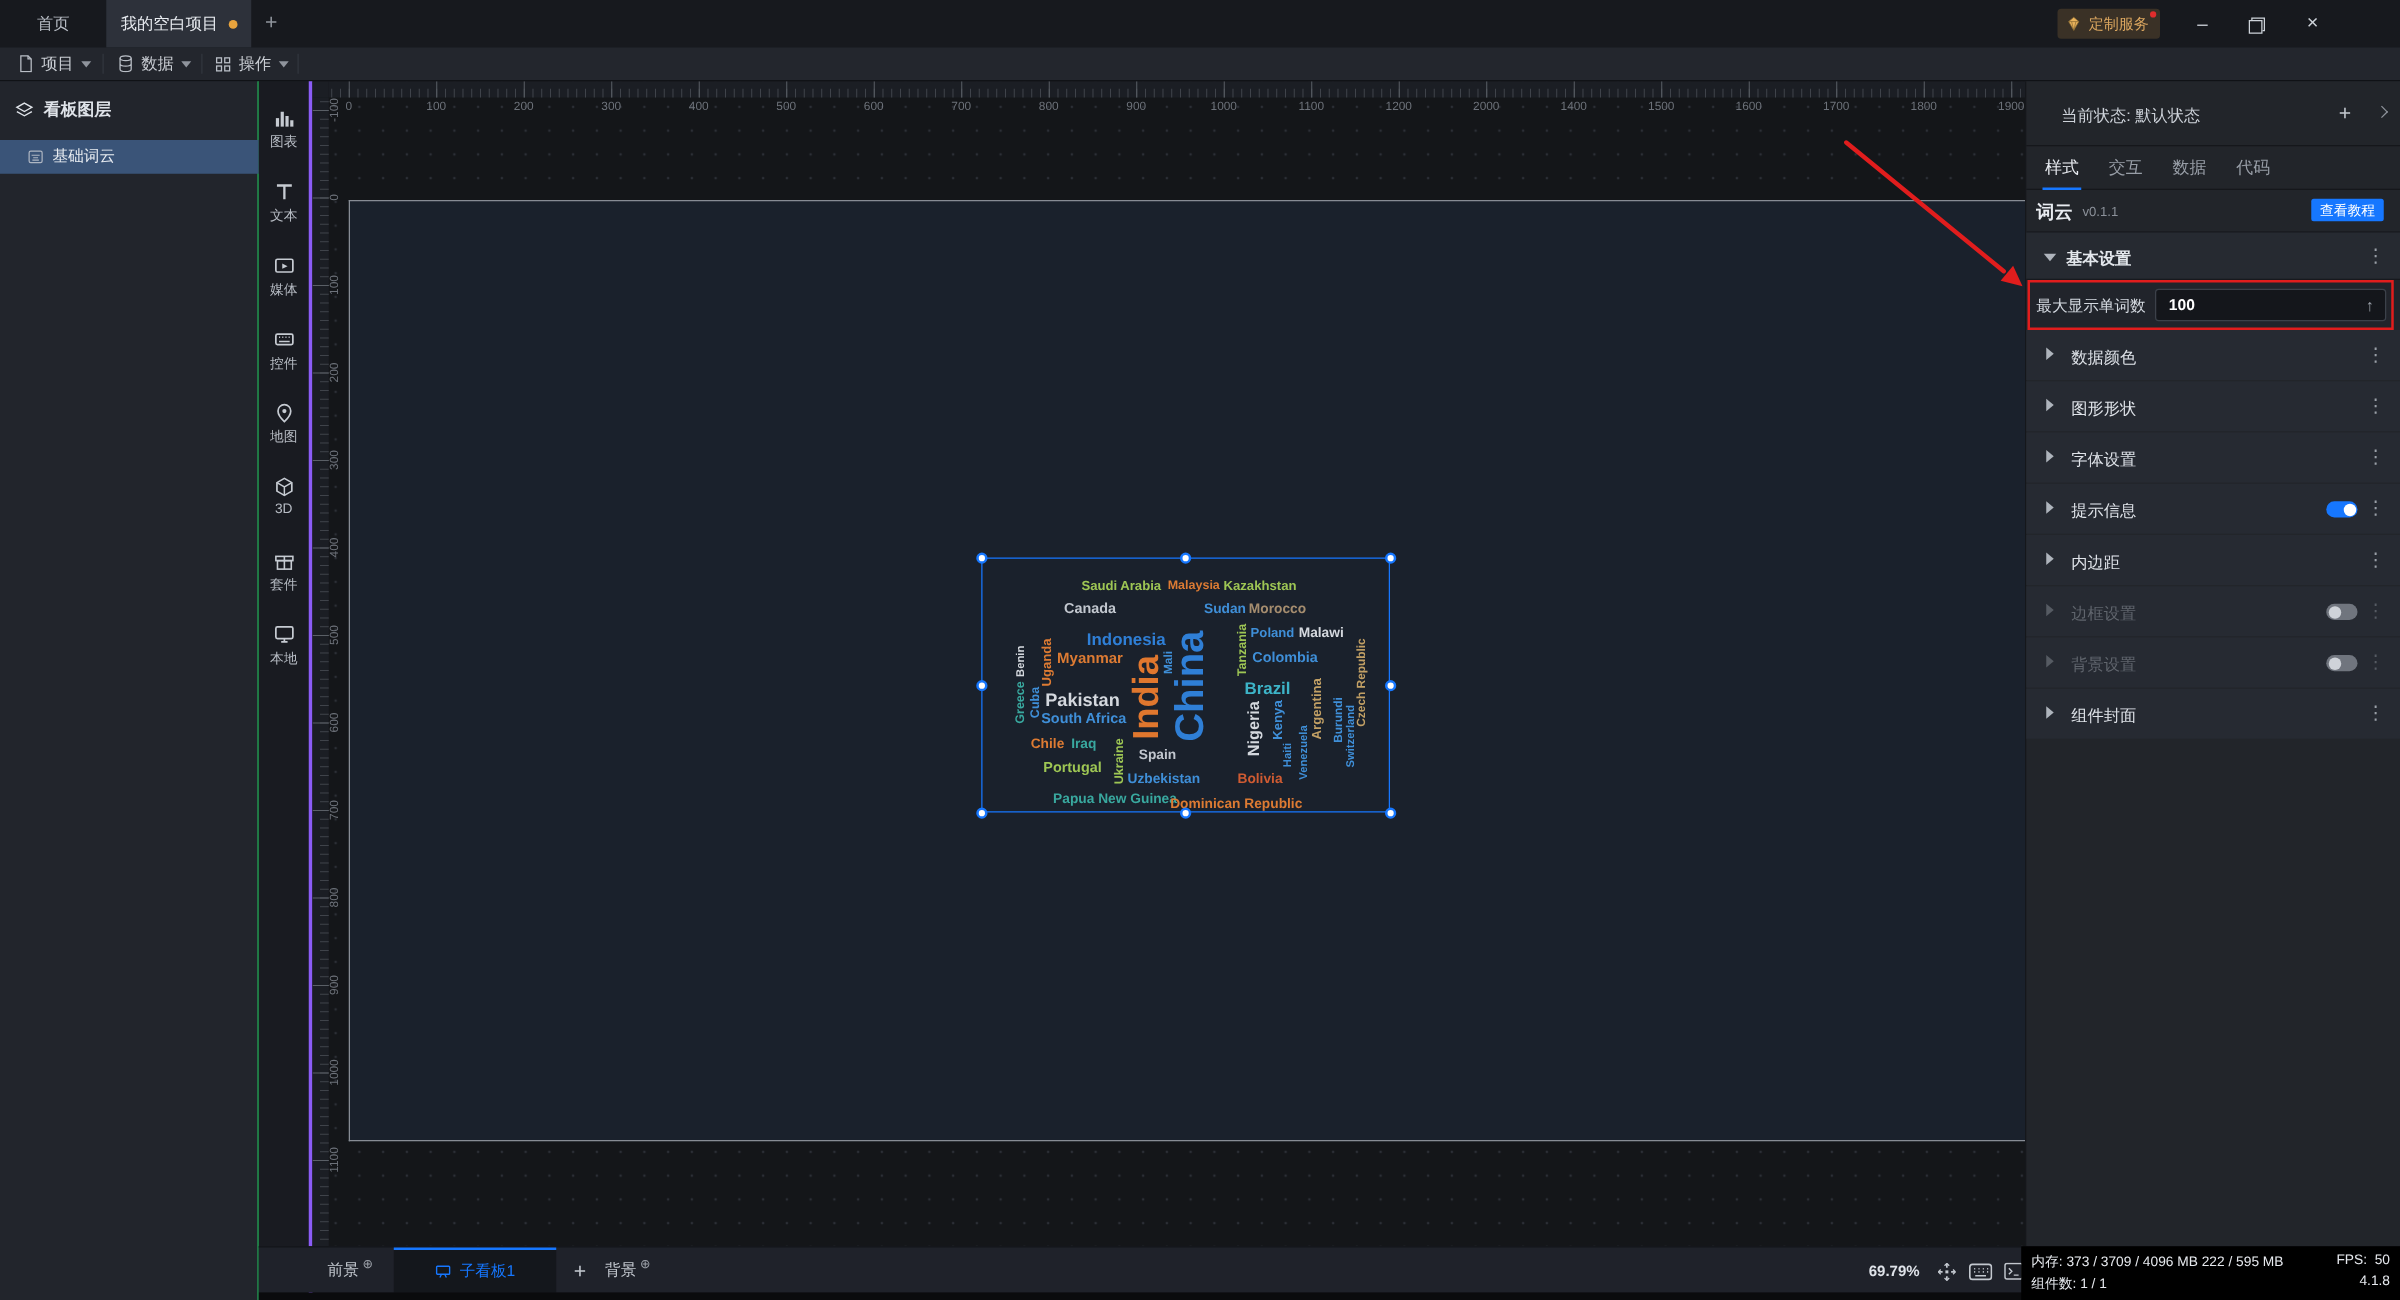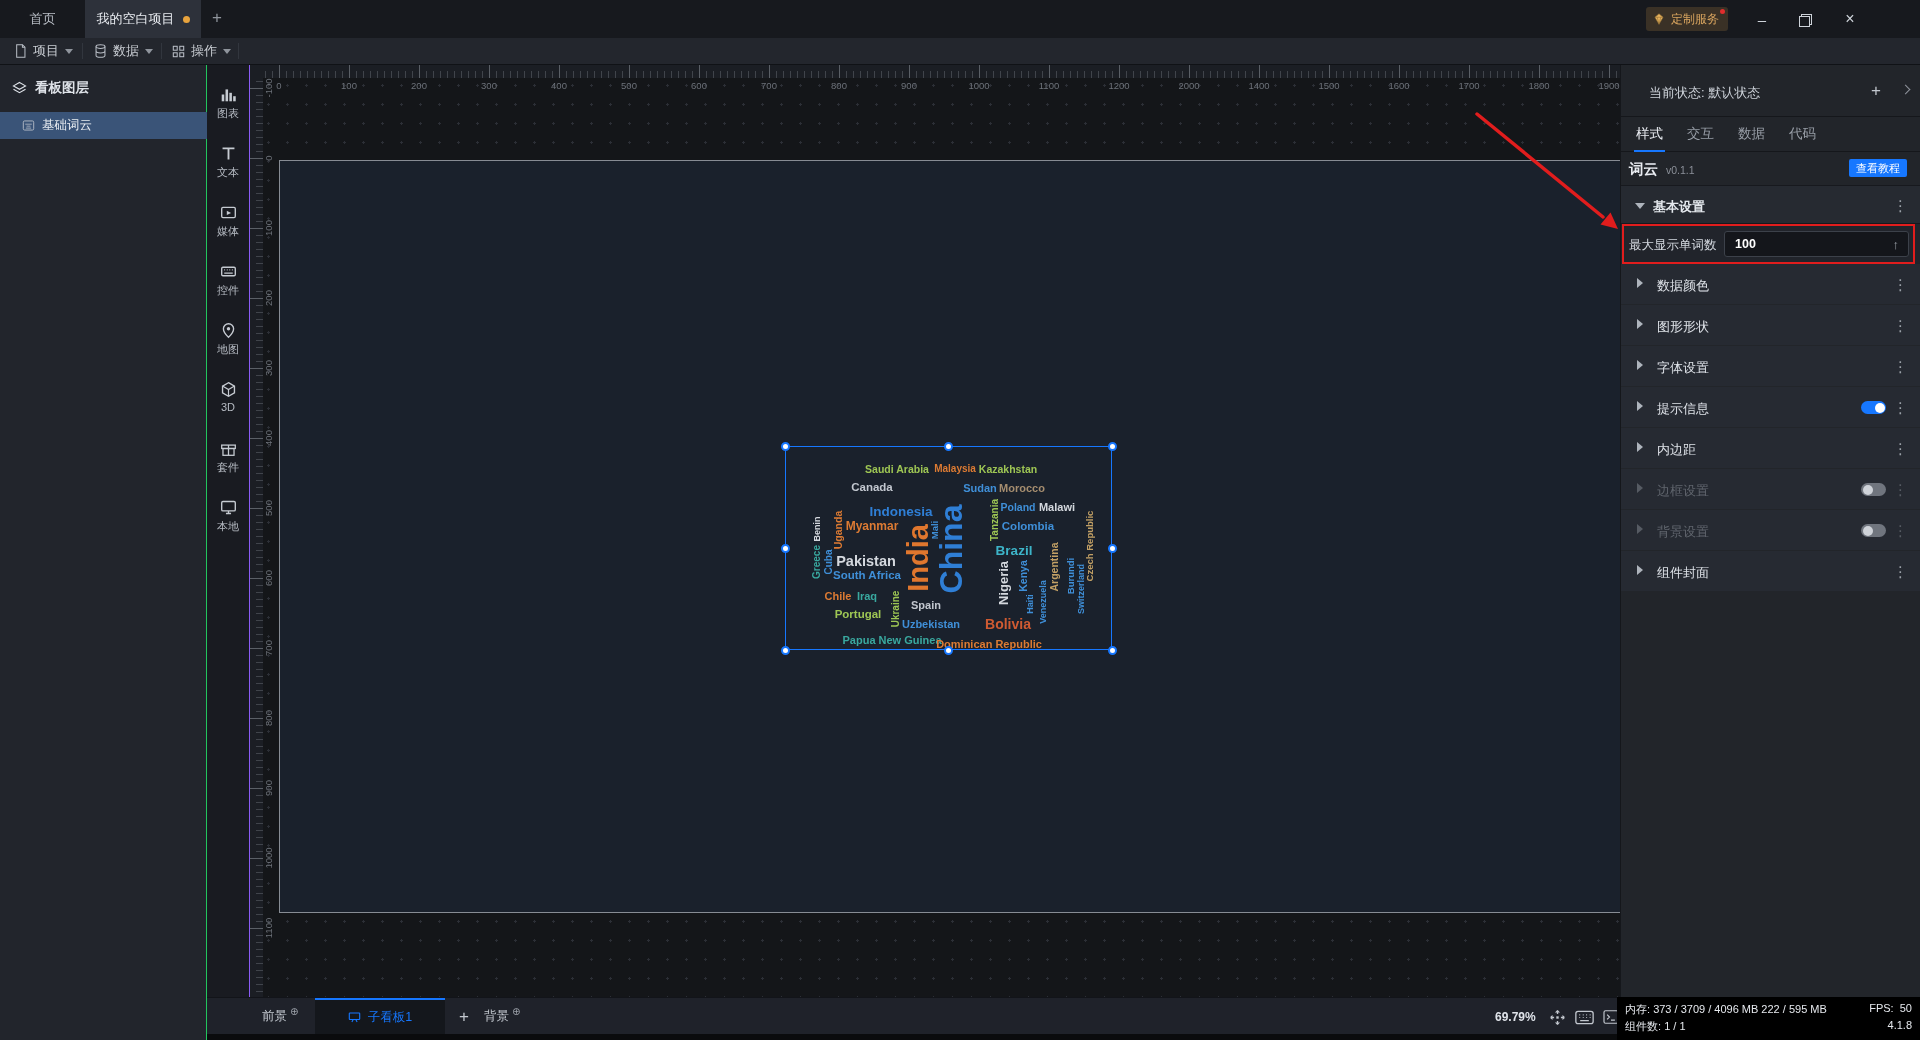--- a/index.html
+++ b/index.html
@@ -33,21 +33,21 @@
   .search-btn { position:absolute; left:1692px; top:44px; }
   .pub-btn { position:absolute; left:1726px; top:41px; width:63px; height:22px; background:#1677ff; border-radius:3px; display:flex; align-items:center; justify-content:center; gap:5px; color:#fff; font-size:12px; cursor:pointer; }
   .prev-btn { position:absolute; left:1796px; top:41px; width:79px; height:22px; background:#2a2e37; border:1px solid #454a54; border-radius:3px; display:flex; align-items:center; justify-content:center; gap:5px; color:#d6dae0; font-size:12px; cursor:pointer; }
 
   
   .layers { position:absolute; left:0; top:65px; width:207px; height:975px; background:#22252c; border-right:1px solid #22c55e; }
   .layers-hd { display:flex; align-items:center; gap:8px; padding:14px 0 10px 12px; color:#dfe3e9; font-size:13.5px; font-weight:bold; }
   .layer-item { position:absolute; left:0; top:47px; width:207px; height:27px; background:#3a5478; display:flex; align-items:center; gap:7px; padding-left:22px; color:#e9edf2; font-size:12.5px; cursor:pointer; }
 
   
-  .strip { position:absolute; left:207px; top:65px; width:43px; height:975px; background:#191b21; border-right:1px solid #8b5cf6; display:flex; flex-direction:column; align-items:center; padding-top:21px; }
+  .strip { position:absolute; left:207px; top:65px; width:43px; height:975px; background:#191b21; border-right:3px solid #8b5cf6; display:flex; flex-direction:column; align-items:center; padding-top:21px; }
   .strip-item { width:43px; height:59px; display:flex; flex-direction:column; align-items:center; gap:3px; cursor:pointer; }
   .strip-item .lbl { font-size:11px; color:#b6bbc3; }
 
   
   .canvas { position:absolute; left:250px; top:65px; width:1370px; height:932px; background-color:#141619;
     background-image:radial-gradient(#2c2f36 1px, transparent 1.3px); background-size:19px 19px; background-position:9px 11px; overflow:hidden; }
   .artboard { position:absolute; left:29px; top:95px; width:1341px; height:753px; background:#1a212c; border-top:1px solid #878c94; border-left:1px solid #878c94; border-bottom:1px solid #878c94; }
   .h-ruler { position:absolute; left:13px; top:0; width:1357px; height:13px;
     background:linear-gradient(90deg, #5a5f66 1px, transparent 1px) repeat-x, linear-gradient(90deg, #40444b 1px, transparent 1px) repeat-x, #1b1e24;
     background-size:70px 13px, 7px 7px; background-position:16px 0, 2px 6px; }
@@ -352,21 +352,21 @@
           <span class="wc-word vert" style="left: 257px; top: 155px; font-size: 9px; color: rgb(63, 143, 216);">Venezuela</span>
           <span class="wc-word vert" style="left: 285px; top: 129px; font-size: 9.5px; color: rgb(63, 143, 216);">Burundi</span>
           <span class="wc-word vert" style="left: 295px; top: 142px; font-size: 9px; color: rgb(63, 143, 216);">Switzerland</span>
           <span class="wc-word vert" style="left: 304px; top: 99px; font-size: 9.5px; color: rgb(194, 160, 101);">Czech Republic</span>
           <span class="wc-word" style="left: 52px; top: 149px; font-size: 11px; color: rgb(221, 123, 51);">Chile</span>
           <span class="wc-word" style="left: 81px; top: 149px; font-size: 11px; color: rgb(57, 168, 159);">Iraq</span>
           <span class="wc-word vert" style="left: 110px; top: 162px; font-size: 10px; color: rgb(158, 198, 84);">Ukraine</span>
           <span class="wc-word" style="left: 140px; top: 158px; font-size: 11px; color: rgb(194, 199, 207);">Spain</span>
           <span class="wc-word" style="left: 72px; top: 168px; font-size: 11.5px; color: rgb(158, 198, 84);">Portugal</span>
           <span class="wc-word" style="left: 145px; top: 177px; font-size: 11px; color: rgb(63, 143, 216);">Uzbekistan</span>
-          <span class="wc-word" style="left: 222px; top: 177px; font-size: 14px; color: rgb(207, 91, 50);">Bolivia</span>
+          <span class="wc-word" style="left: 222px; top: 177px; font-size: 11px; color: rgb(207, 91, 50);">Bolivia</span>
           <span class="wc-word" style="left: 106px; top: 193px; font-size: 11px; color: rgb(57, 168, 159);">Papua New Guinea</span>
           <span class="wc-word" style="left: 203px; top: 197px; font-size: 11px; color: rgb(221, 123, 51);">Dominican Republic</span>
         </div>
       <div>
           <span class="handle" style="left: 0px; top: 0px;"></span>
           <span class="handle" style="left: 163px; top: 0px;"></span>
           <span class="handle" style="left: 327px; top: 0px;"></span>
           <span class="handle" style="left: 0px; top: 102px;"></span>
           <span class="handle" style="left: 327px; top: 102px;"></span>
           <span class="handle" style="left: 0px; top: 204px;"></span>

